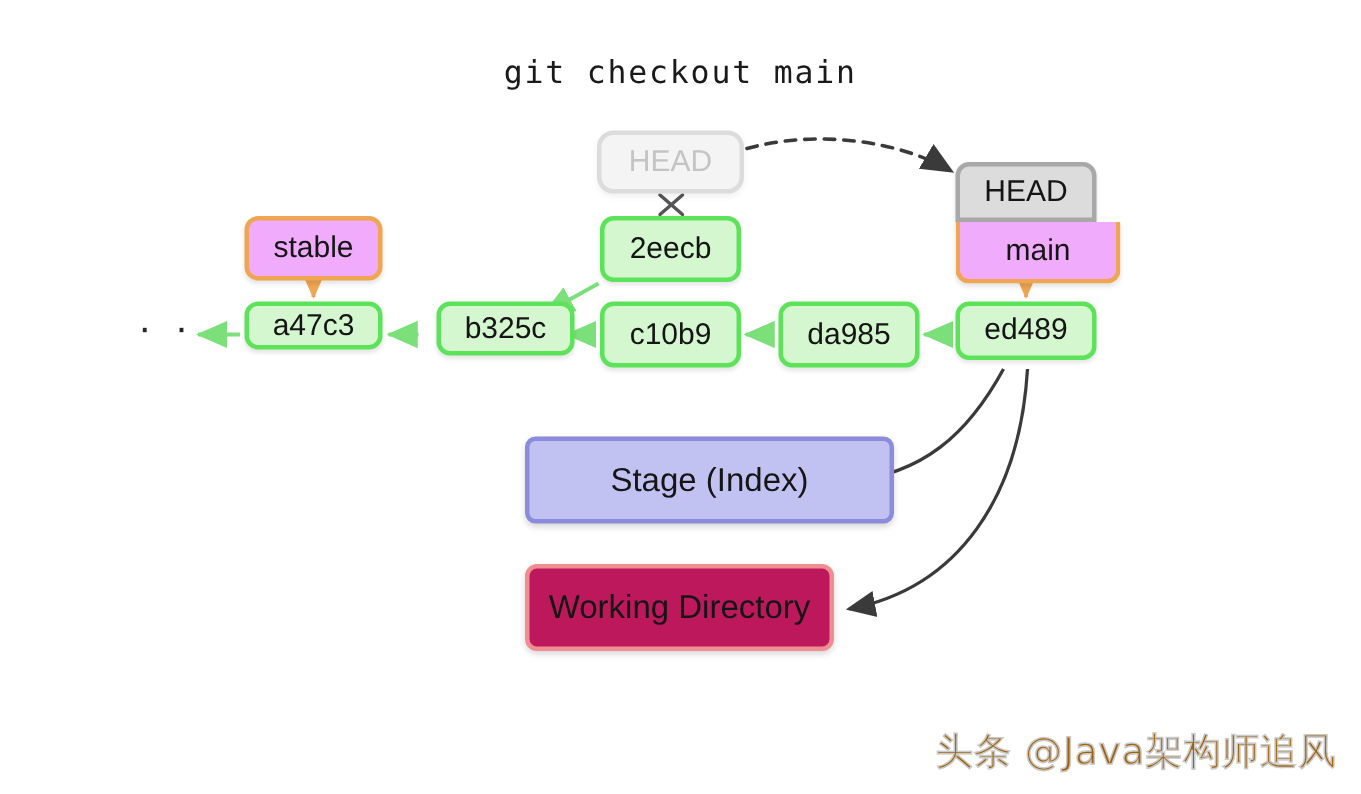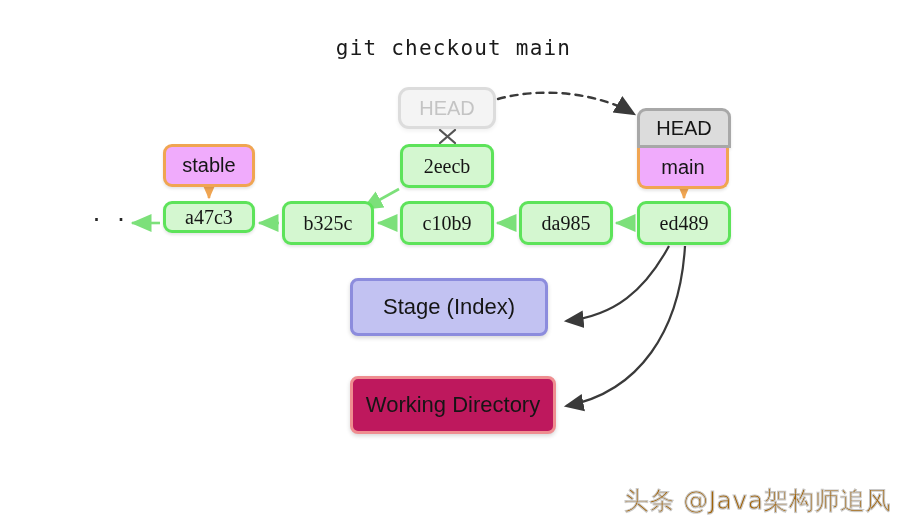--- a/index.html
+++ b/index.html
@@ -41,21 +41,20 @@
     border-style: solid;
     border-width: 3px;
     font-size: 20px;
     color: #151515;
     z-index: 5;
   }
   .node.commit {
     background: #d4f7d0;
     border-color: #5de35a;
     box-shadow: 0 2px 3px rgba(0,0,0,0.10);
-    font-family: Liberation Serif, serif;
   }
   .node.branch {
     background: #f0abfc;
     border-color: #f0a552;
     box-shadow: 0 2px 3px rgba(0,0,0,0.10);
   }
   .node.head {
     background: #dcdcdc;
     border-color: #a8a8a8;
     box-shadow: 0 2px 3px rgba(0,0,0,0.10);
@@ -167,53 +166,53 @@
   </svg>
 
   <div class="node head-ghost" style="left:398px; top:87px; width:98px; height:42px;">
     <span>HEAD</span>
   </div>
 
   <div class="node head stack-top" style="left:637px; top:108px; width:94px; height:40px;">
     <span>HEAD</span>
   </div>
 
-  <div class="node branch stack-bottom" style="left:637px; top:148px; width:92px; height:41px;">
+  <div class="node branch stack-bottom" style="left:637px; top:148px; width:110px; height:41px;">
     <span>main</span>
   </div>
 
   <div class="node branch" style="left:163px; top:144px; width:92px; height:43px;">
     <span>stable</span>
   </div>
 
   <div class="node commit" style="left:400px; top:144px; width:94px; height:44px;">
     <span>2eecb</span>
   </div>
 
   <div class="node commit" style="left:163px; top:201px; width:92px; height:32px;">
     <span>a47c3</span>
   </div>
 
-  <div class="node commit" style="left:282px; top:201px; width:92px; height:44px;">
+  <div class="node commit" style="left:291px; top:201px; width:92px; height:36px;">
     <span>b325c</span>
   </div>
 
   <div class="node commit" style="left:400px; top:201px; width:94px; height:44px;">
     <span>c10b9</span>
   </div>
 
   <div class="node commit" style="left:519px; top:201px; width:94px; height:44px;">
     <span>da985</span>
   </div>
 
-  <div class="node commit" style="left:637px; top:201px; width:94px; height:44px;">
+  <div class="node commit" style="left:637px; top:201px; width:94px; height:39px;">
     <span>ed489</span>
   </div>
 
-  <div class="node stage" style="left:350px; top:278px; width:198px; height:58px;">
+  <div class="node stage" style="left:350px; top:291px; width:246px; height:58px;border-radius:7px;">
     <span>Stage (Index)</span>
   </div>
 
   <div class="node workdir" style="left:350px; top:376px; width:206px; height:58px;">
     <span>Working Directory</span>
   </div>
 
   <div id="ellipsis">· · ·</div>
 
   <div id="watermark">头条 @Java架构师追风</div>

